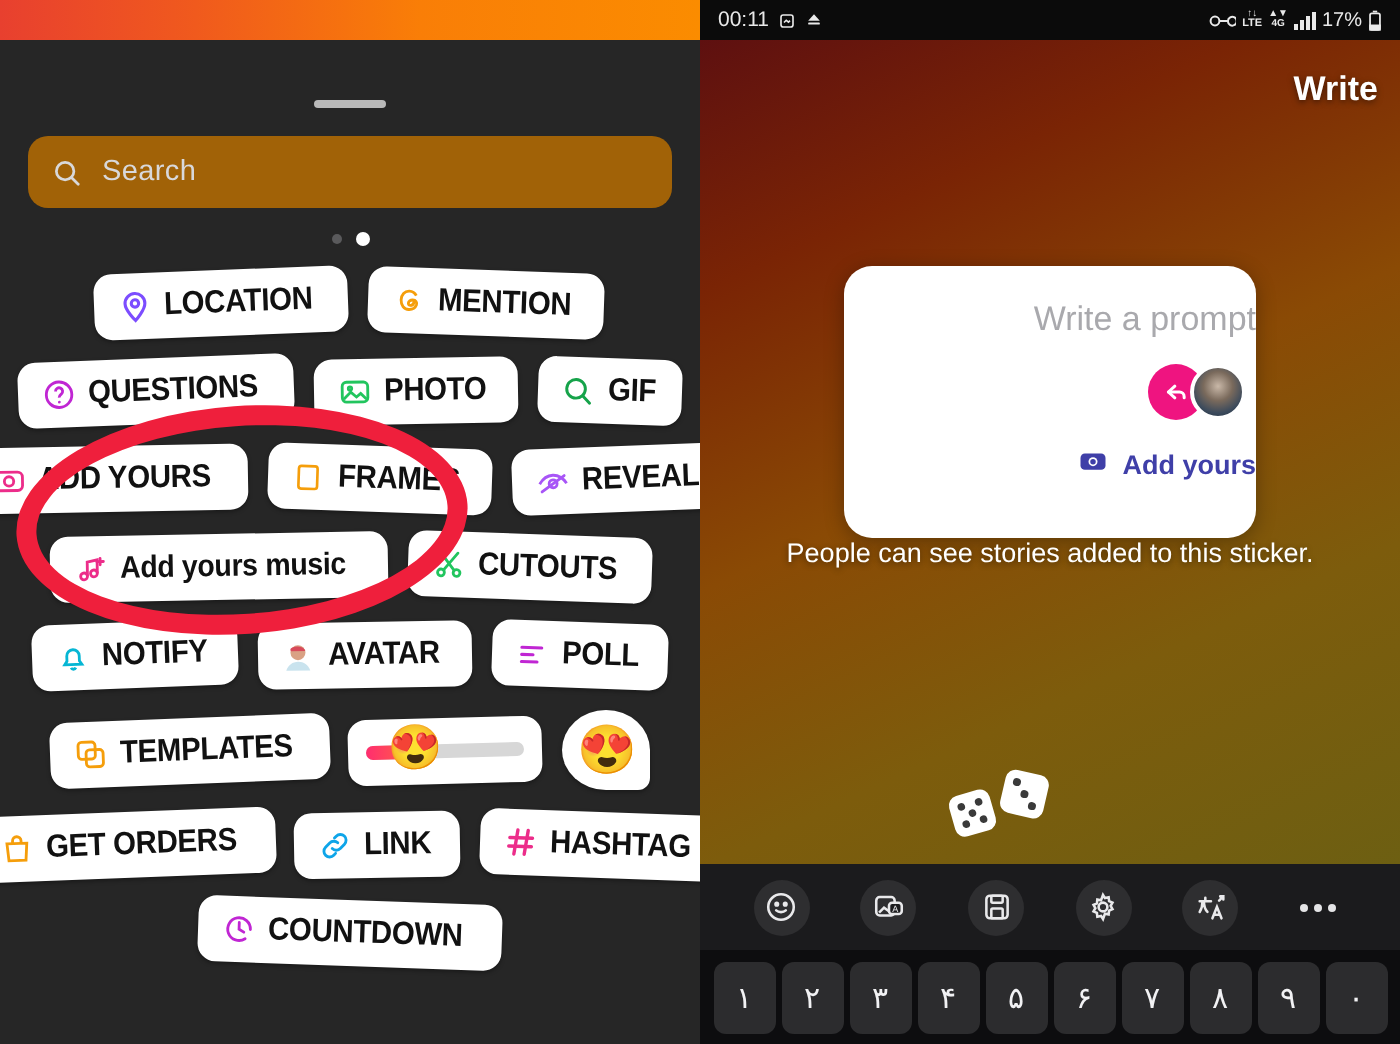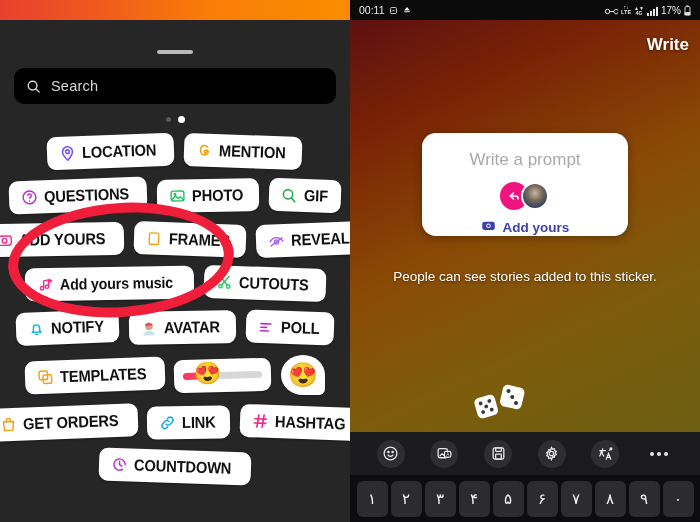--- a/index.html
+++ b/index.html
@@ -22,21 +22,21 @@
     position:absolute; left:0; top:0; width:350px; height:20px;
     background:linear-gradient(90deg,#e8402f 0%, #f05a1d 28%, #f97e07 60%, #fb8c00 100%);
   }
   .grabber {
     position:absolute; left:50%; top:50px; transform:translateX(-50%);
     width:36px; height:4px; border-radius:3px; background:#b9b9b9;
   }
   .search-bar {
     position:absolute; left:14px; top:68px;
     width:322px; height:36px;
-    background:#000000; border-radius:10px;
+    background:#a16207; border-radius:10px;
     display:flex; align-items:center; gap:10px; padding:0 12px;
   }
   .search-bar .sicon { width:15px; height:15px; flex:0 0 auto; }
   .search-bar .stext { color:#d8d8da; font-size:14.5px; letter-spacing:.2px; }
 
   .pager { position:absolute; left:0; top:116px; width:350px;
            display:flex; justify-content:center; align-items:center; gap:7px; }
   .dot { width:5px; height:5px; border-radius:50%; background:#5a5a5c; }
   .dot.active { width:7px; height:7px; background:#fff; }
 
@@ -97,21 +97,21 @@
     position:relative; width:350px; height:522px;
     background:#f9a8d4; overflow:hidden;
   }
   .status-bar {
     position:absolute; left:0; top:0; width:350px; height:20px;
     background:#0b0b0b; color:#e9e9e9;
     display:flex; align-items:center; justify-content:space-between;
     padding:0 9px; font-size:10.5px;
   }
   .sb-left { display:flex; align-items:center; gap:4px; }
-  .sb-right { display:flex; align-items:flex-end; gap:3px; font-size:10px; }
+  .sb-right { display:flex; align-items:center; gap:3px; font-size:10px; }
   .mini { display:inline-flex; align-items:center; }
   .bars { display:inline-flex; align-items:flex-end; gap:1px; height:9px; }
   .bars i { display:block; width:2px; background:#e9e9e9; }
   .bars i:nth-child(1){height:3px}
   .bars i:nth-child(2){height:5px}
   .bars i:nth-child(3){height:7px}
   .bars i:nth-child(4){height:9px}
   .tiny-stack { display:flex; flex-direction:column; line-height:1; font-size:5.5px; align-items:center; }
 
   .story-canvas {
@@ -119,23 +119,23 @@
     background:linear-gradient(155deg,#5e1010 0%, #7a2405 22%, #8a4a05 48%, #7d5c0c 72%, #6d5f12 100%);
     overflow:hidden;
   }
   .done-btn {
     position:absolute; right:11px; top:15px;
     color:#fff; font-size:17px; font-weight:700;
     text-shadow:0 1px 3px rgba(0,0,0,.5);
   }
   .prompt-card {
     position:absolute; left:72px; top:113px;
-    width:206px; height:103px;
+    width:206px; height:136px;
     background:#fff; border-radius:14px;
-    display:flex; flex-direction:column; align-items:center;
+    display:flex; flex-direction:column; align-items:flex-end;
     padding-top:17px;
     box-shadow:0 2px 10px rgba(0,0,0,.3);
   }
   .prompt-title { color:#a9a9ad; font-size:17px; font-weight:400; }
   .avatar-pair { position:relative; margin-top:12px; height:28px; width:58px; }
   .av-pink {
     position:absolute; left:4px; top:0; width:28px; height:28px; border-radius:50%;
     background:#ef1480; display:flex; align-items:center; justify-content:center;
   }
   .av-photo {

